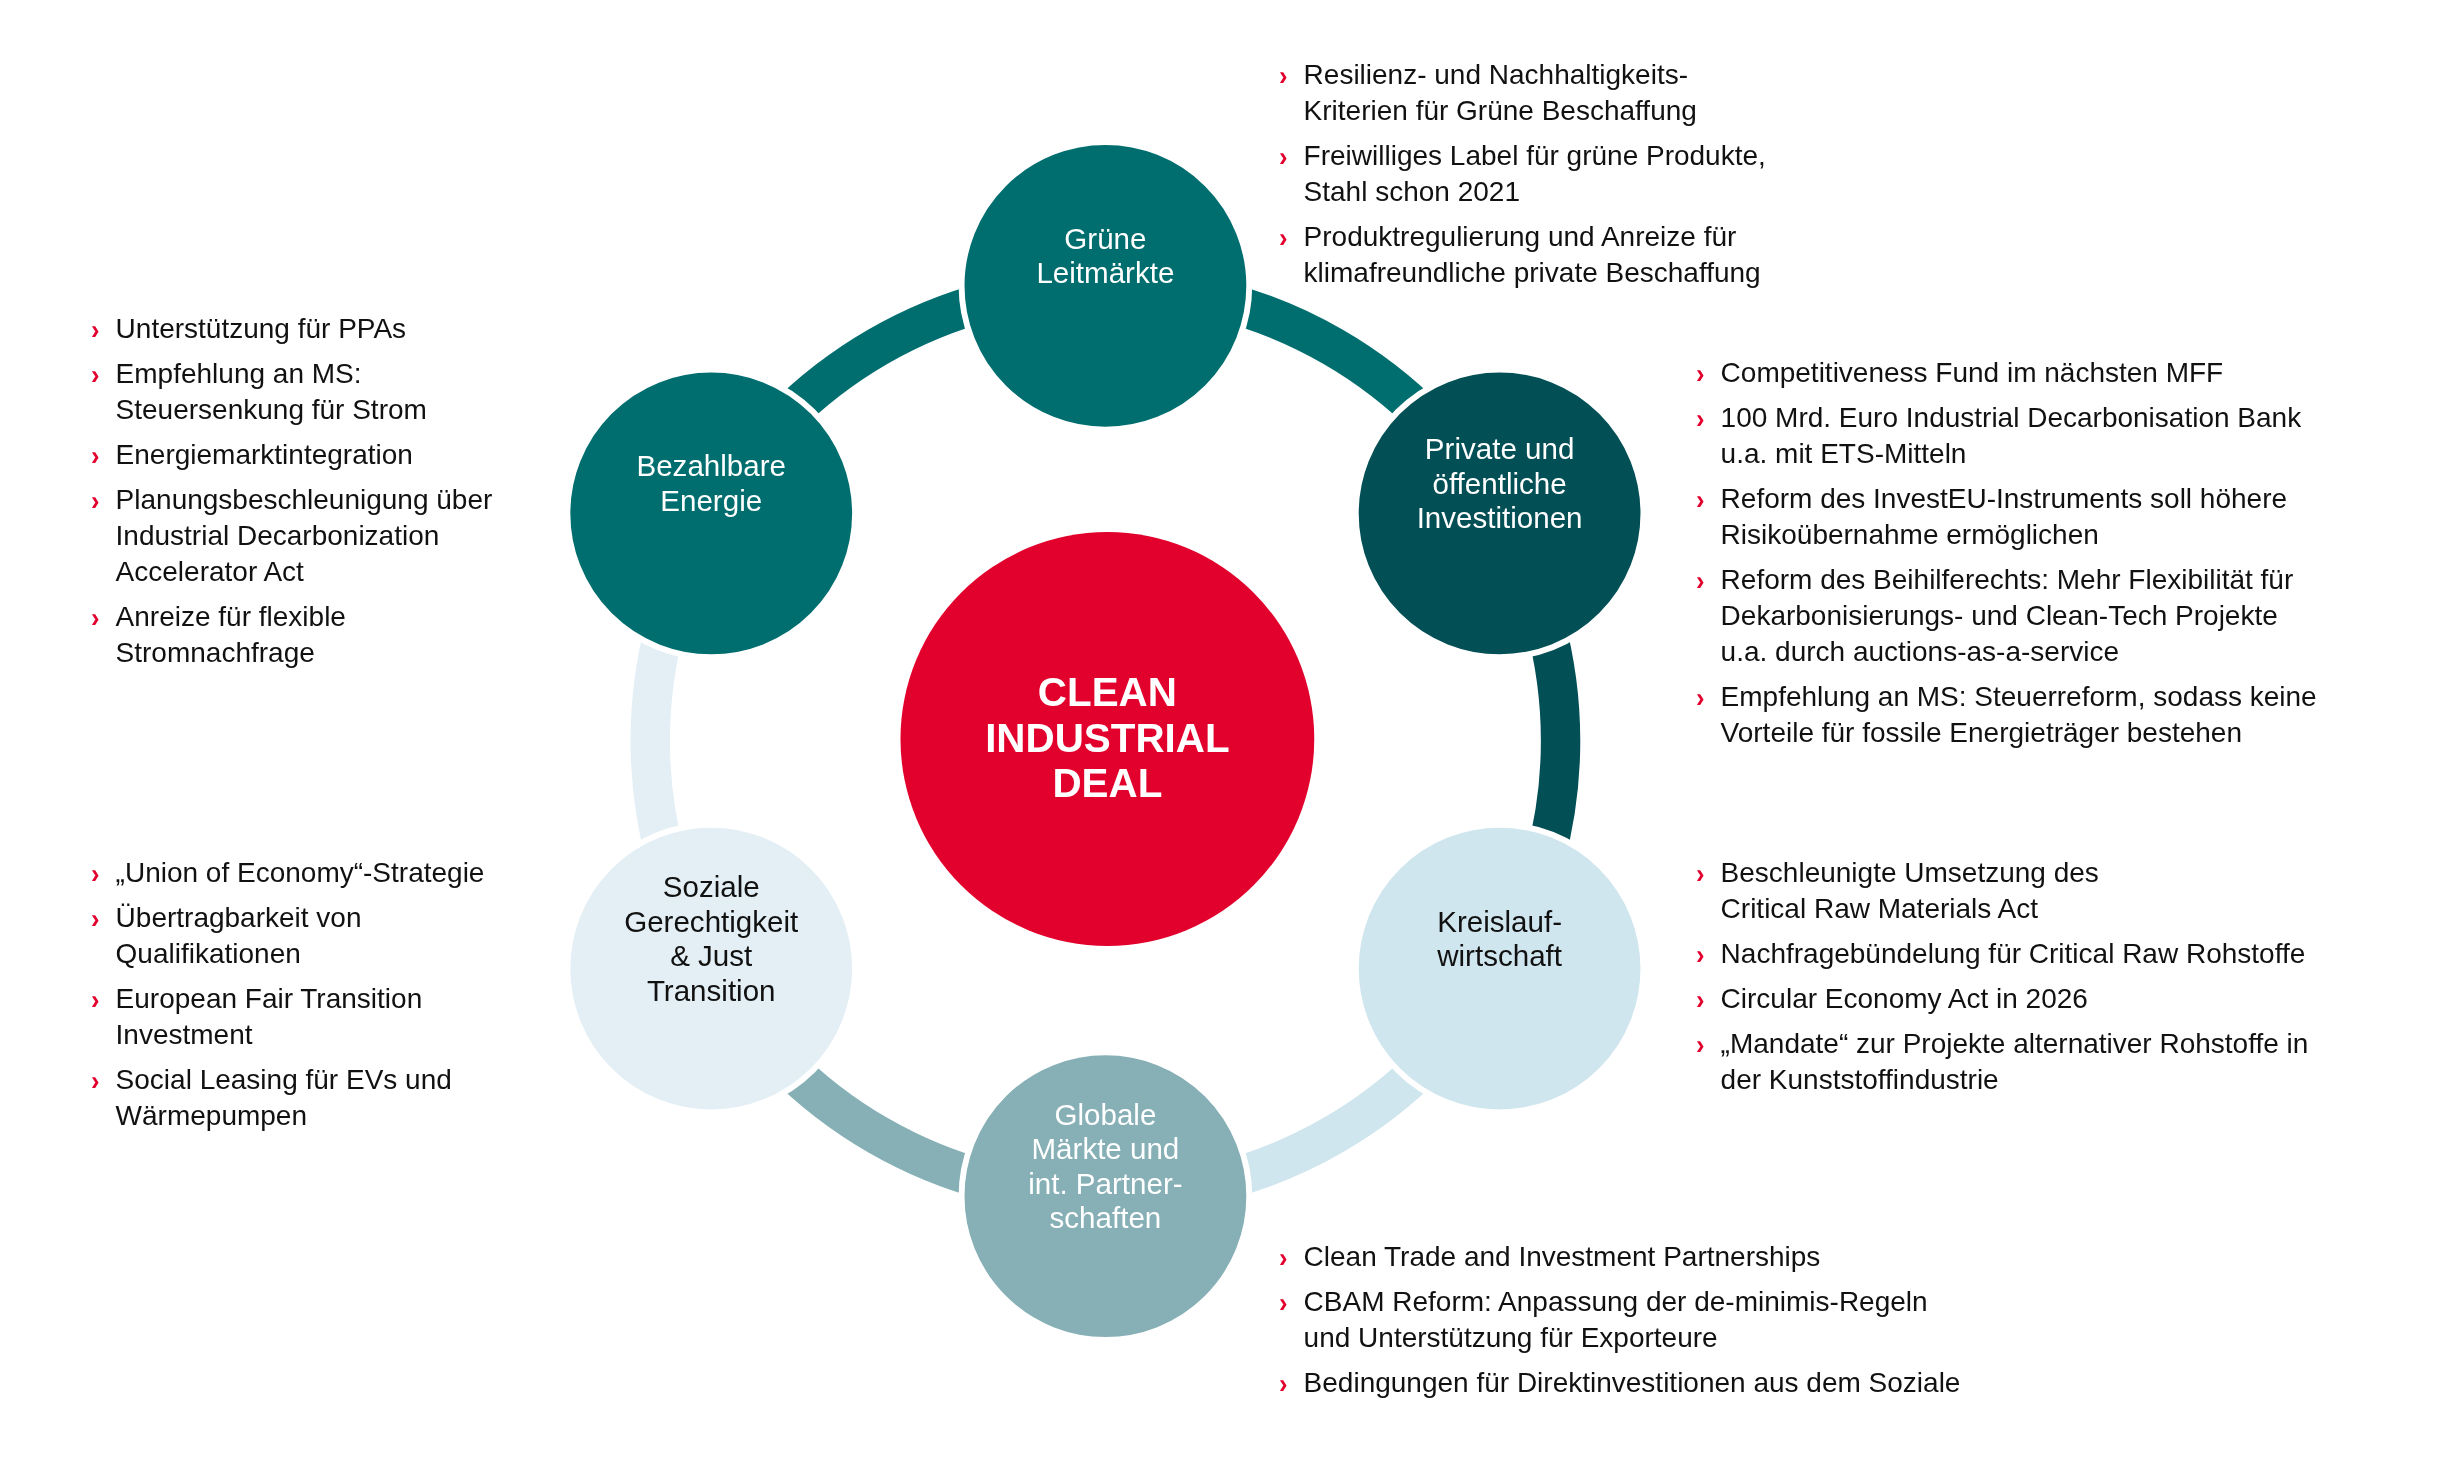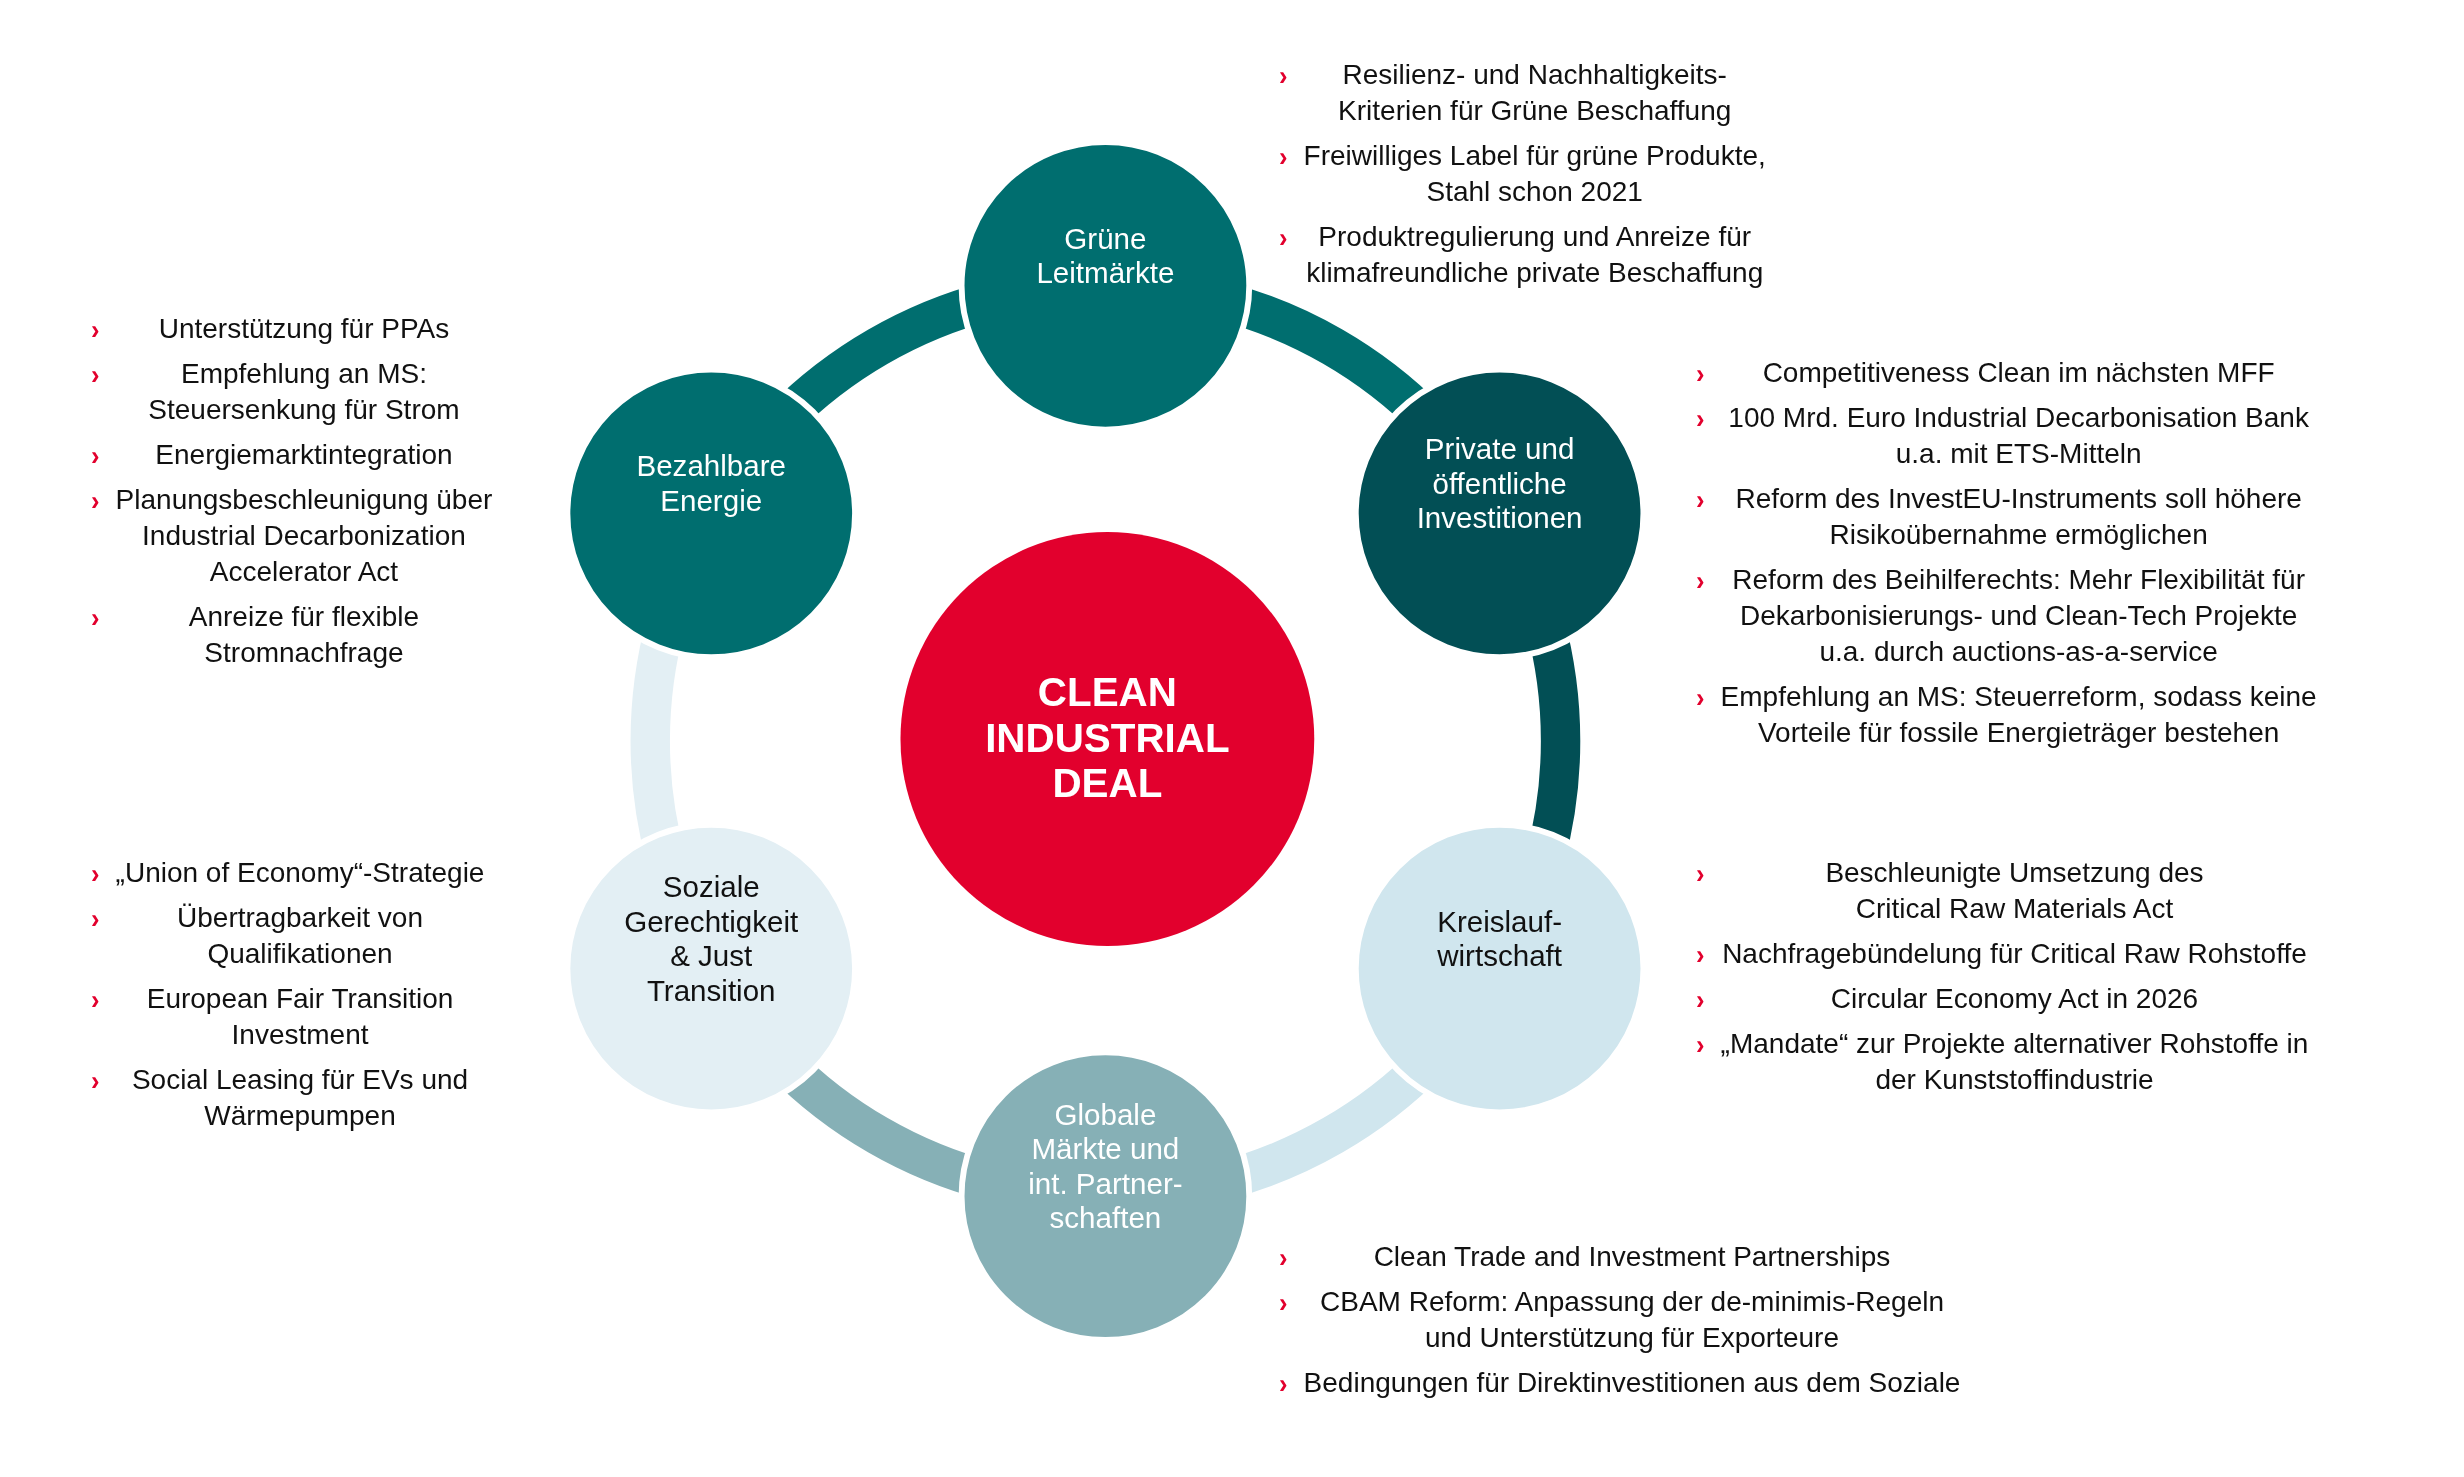--- a/index.html
+++ b/index.html
@@ -6,21 +6,21 @@
   body { width: 2465px; height: 1478px; position: relative; overflow: hidden;
          font-family: "Liberation Sans", sans-serif; }
   #diagram { position: absolute; left: 0; top: 0; }
   .node-label { font-family: "Liberation Sans", sans-serif; font-size: 30px; }
   .center-label { font-family: "Liberation Sans", sans-serif; font-size: 41px; font-weight: bold; }
   .list { position: absolute; margin: 0; padding: 0; list-style: none;
           font-size: 28px; line-height: 36px; color: #111111; }
   .list li { position: relative; padding-left: 24.6px; margin-bottom: 8.9px; }
   .list li .chev { position: absolute; left: 0; top: 0; color: #e2002d; font-size: 25.6px;
                    font-weight: bold; transform: scaleY(1.1); }
-  .list li .txt { white-space: pre-line; display: block; text-align: center; }
+  .list li .txt { white-space: pre-line; display: block; }
 </style>
 </head>
 <body>
 
 <svg id="diagram" width="2465" height="1478" viewBox="0 0 2502 1500" xmlns="http://www.w3.org/2000/svg">
   <g id="ring-segments">
       <path d="M 1122 290 A 462 462 0 0 1 1522.1037365484108 521" fill="none" stroke="#006e6f" stroke-width="40"></path>
       <path d="M 1522.1037365484108 521 A 462 462 0 0 1 1522.1037365484108 983" fill="none" stroke="#024f55" stroke-width="40"></path>
       <path d="M 1522.1037365484108 983 A 462 462 0 0 1 1122 1214" fill="none" stroke="#d0e6ee" stroke-width="40"></path>
       <path d="M 1122 1214 A 462 462 0 0 1 721.8962634515893 983" fill="none" stroke="#86b0b6" stroke-width="40"></path>
@@ -72,21 +72,21 @@
     </li>
     <li>
       <span class="chev" style="color: rgb(226, 0, 45);">›</span>
       <span class="txt">Produktregulierung und Anreize für
 klimafreundliche private Beschaffung</span>
     </li>
   </ul>
 <ul class="list" id="list-1" style="left:1696px; top:355px;">
     <li>
       <span class="chev" style="color: rgb(226, 0, 45);">›</span>
-      <span class="txt">Competitiveness Clean im nächsten MFF</span>
+      <span class="txt">Competitiveness Fund im nächsten MFF</span>
     </li>
     <li>
       <span class="chev" style="color: rgb(226, 0, 45);">›</span>
       <span class="txt">100 Mrd. Euro Industrial Decarbonisation Bank
 u.a. mit ETS-Mitteln</span>
     </li>
     <li>
       <span class="chev" style="color: rgb(226, 0, 45);">›</span>
       <span class="txt">Reform des InvestEU-Instruments soll höhere
 Risikoübernahme ermöglichen</span>

